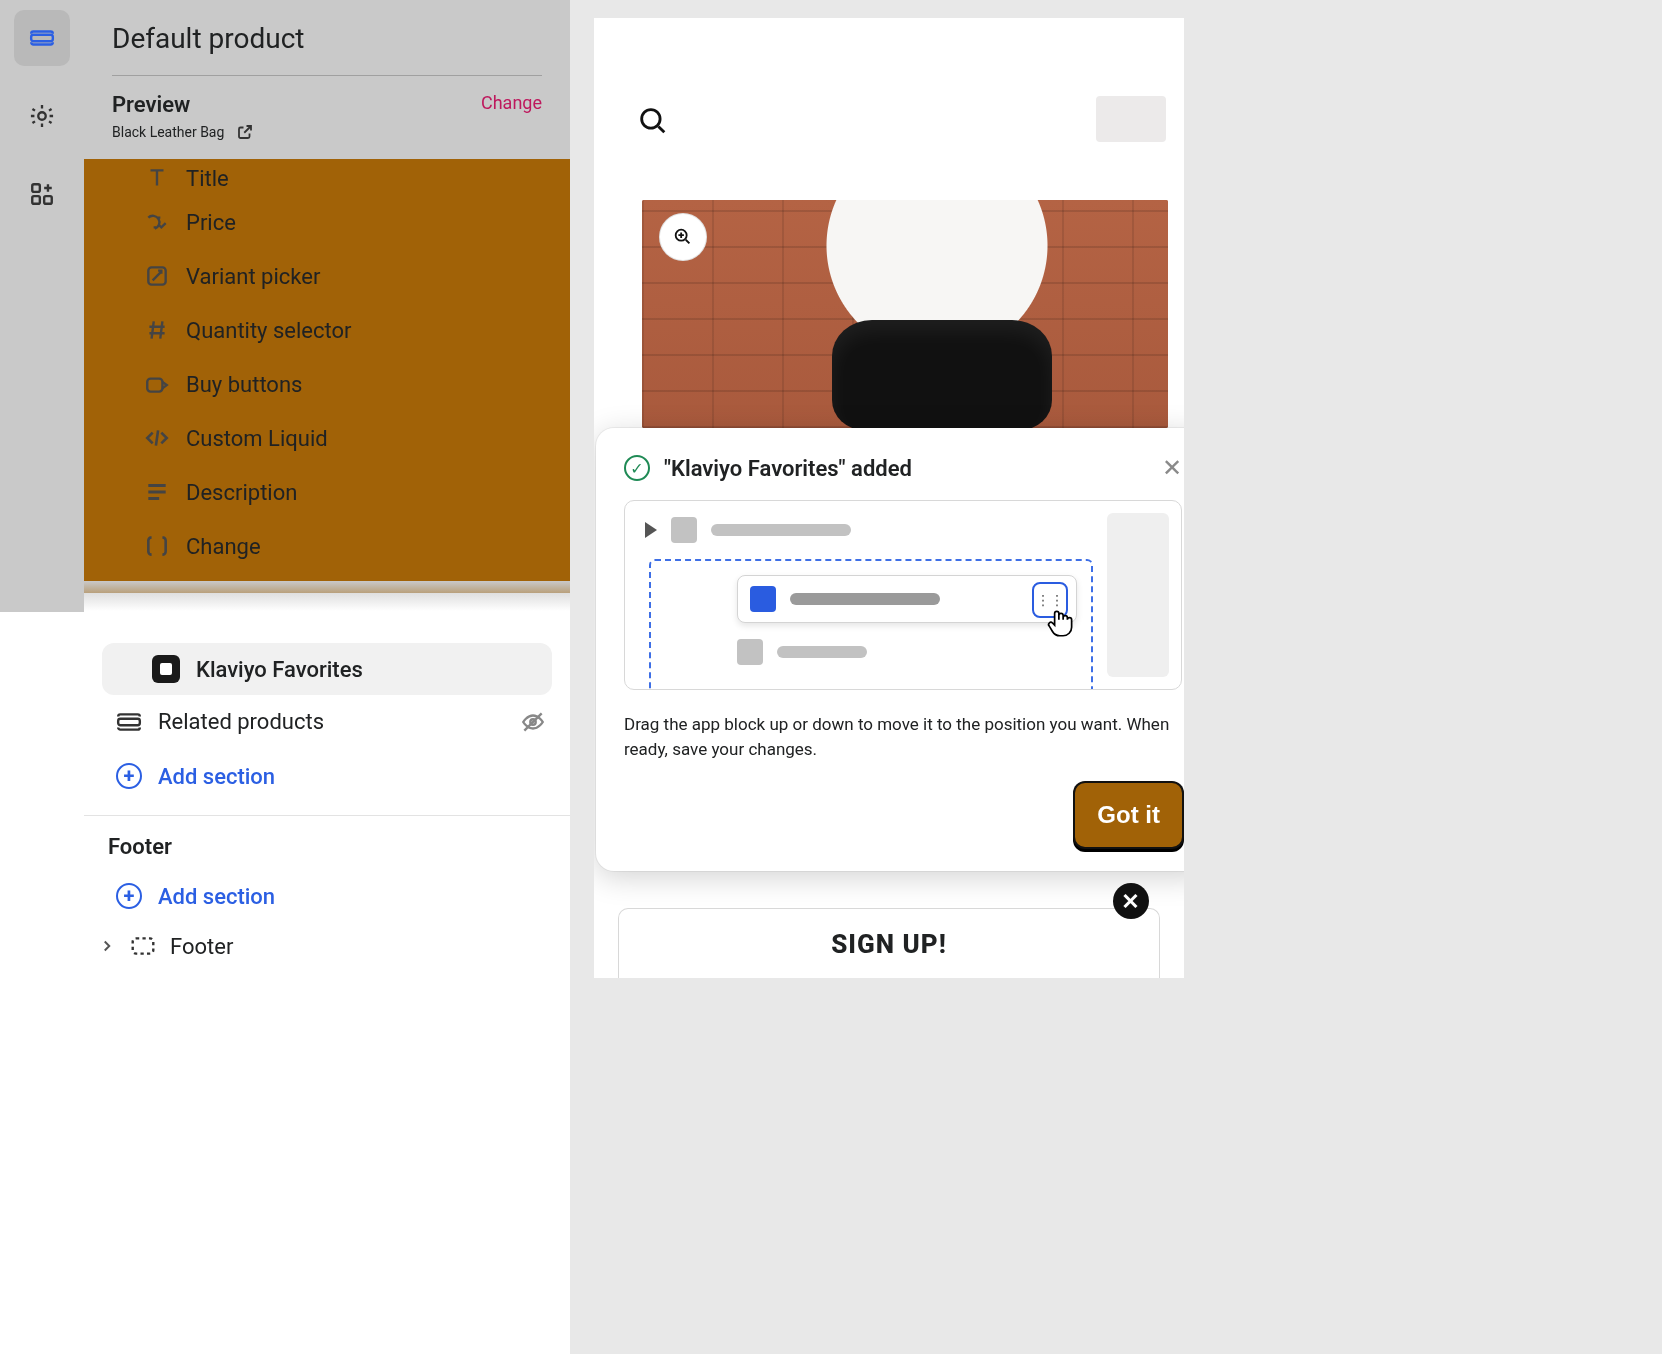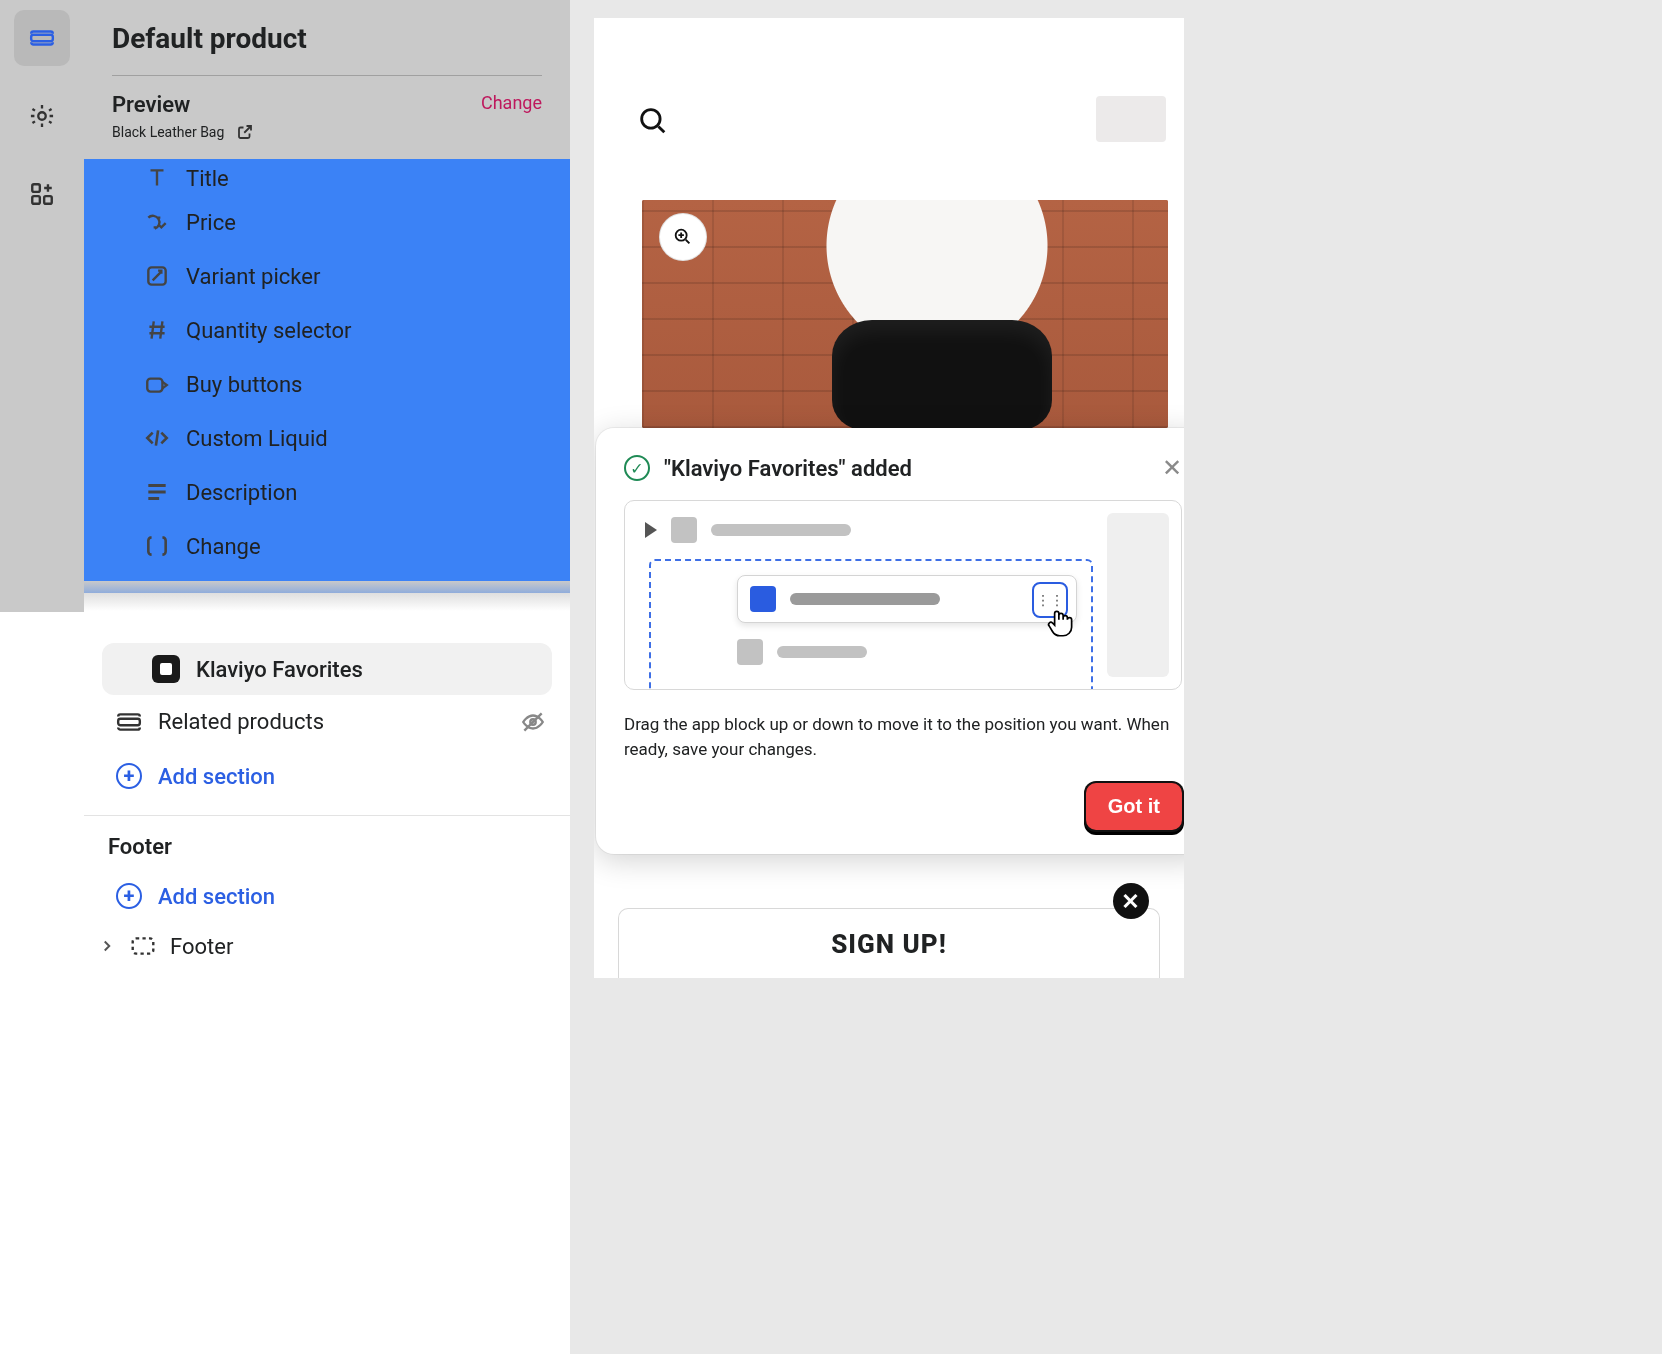--- a/index.html
+++ b/index.html
@@ -31,32 +31,32 @@
     left:84px; top:0; bottom:0;
     width: 486px;
     display:flex; flex-direction:column;
   }
   .sidebar-gray {
     background:#c9c9c9;
     padding: 22px 28px 0 28px;
   }
   .sidebar-title {
     font-size: 28px;
-    font-weight: 700;
+    font-weight: 400;
     padding-bottom: 20px;
   }
   .hr { height:1px; background:#a0a0a0; margin-bottom: 16px;}
   .preview-row { display:flex; justify-content:space-between; align-items:flex-start;}
   .preview-label { font-size:22px; font-weight:600; }
   .change-link { color:#be185d; font-size:18px; cursor:pointer; }
   .preview-value { font-size:14px; margin-top:6px; display:flex; align-items:center; gap:12px; padding-bottom:18px;}
   .ext-icon { width:18px; height:18px; }
 
   .section-list {
-    background:#3b82f6;
+    background:#a16207;
     padding: 6px 0 20px 0;
     position:relative;
   }
   .section-list::after{
     content:"";
     position:absolute;
     left:-84px; right:0; bottom:-18px;
     height:30px;
     background: linear-gradient(#c9c9c9, rgba(201,201,201,0));
   }
@@ -229,23 +229,23 @@
     font-size:14px; color:#555;
   }
   .cursor-hand{
     position:absolute; right:-2px; top:30px; width:34px; height:34px;
   }
   .ghost-row{ margin-top:16px; margin-left:70px; display:flex; align-items:center; gap:14px;}
 
   .callout-body{ font-size:17px; line-height:1.45; margin-bottom:22px;}
   .gotit-row{ display:flex; justify-content:flex-end;}
   .gotit{
-    background:#ef4444; color:#fff; font-size:20px; font-weight:600;
+    background:#a16207; color:#fff; font-size:24px; font-weight:600;
     border:none; border-radius:10px;
-    padding: 12px 22px;
+    padding: 18px 22px;
     box-shadow: 0 0 0 2px #111, 0 3px 0 2px #000;
     cursor:pointer;
   }
 
   
   .icon-rail { height: 612px; }
   .gray-wrap{
     position:absolute; left:0; top:0; width:570px; height:612px; background:#c9c9c9;
     z-index:-1;
   }

